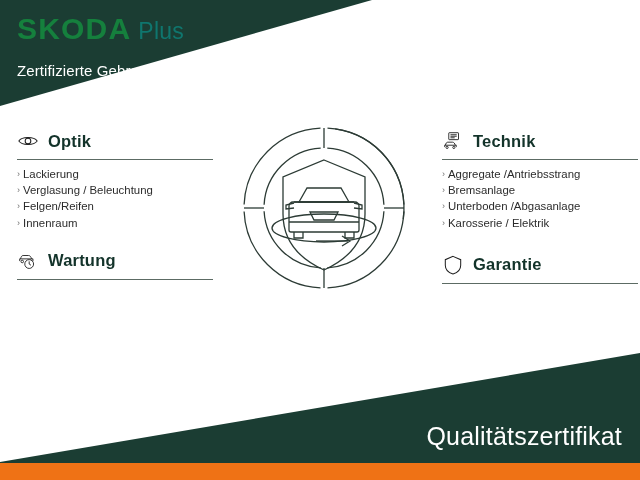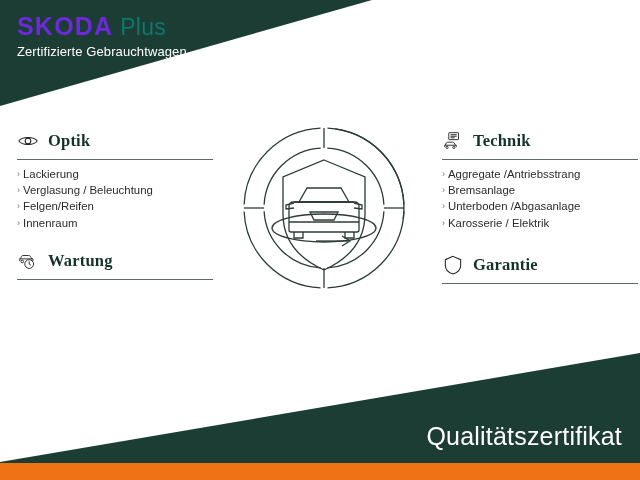--- a/index.html
+++ b/index.html
@@ -32,35 +32,35 @@
     color: #ffffff;
     z-index: 5;
   }
   .brand-line {
     display: flex;
     align-items: baseline;
     gap: 7px;
     line-height: 1;
   }
   .brand-skoda {
-    font-size: 25px;
+    font-size: 30px;
     font-weight: bold;
     letter-spacing: 1.2px;
-    color: #6d28d9;
+    color: #15803d;
     font-family: "Liberation Sans", sans-serif;
   }
   .brand-plus {
     font-size: 23px;
     font-weight: normal;
     letter-spacing: 0.2px;
     color: #0f766e;
   }
   .brand-sub {
-    margin-top: 6px;
-    font-size: 13px;
+    margin-top: 19px;
+    font-size: 15px;
     letter-spacing: 0.1px;
     color: #ffffff;
     line-height: 1;
   }
 
   
   .col {
     position: absolute;
     z-index: 5;
   }
@@ -82,21 +82,20 @@
     display: flex;
     align-items: center;
     justify-content: center;
     flex: 0 0 auto;
   }
   .section-title {
     font-size: 16.5px;
     font-weight: bold;
     color: #13332a;
     letter-spacing: 0.2px;
-    font-family: Liberation Serif, serif;
   }
   .section-rule {
     height: 1px;
     background: #5c6b64;
     margin-top: 5px;
     margin-bottom: 6px;
   }
   .item-list {
     list-style: none;
     margin: 0;

